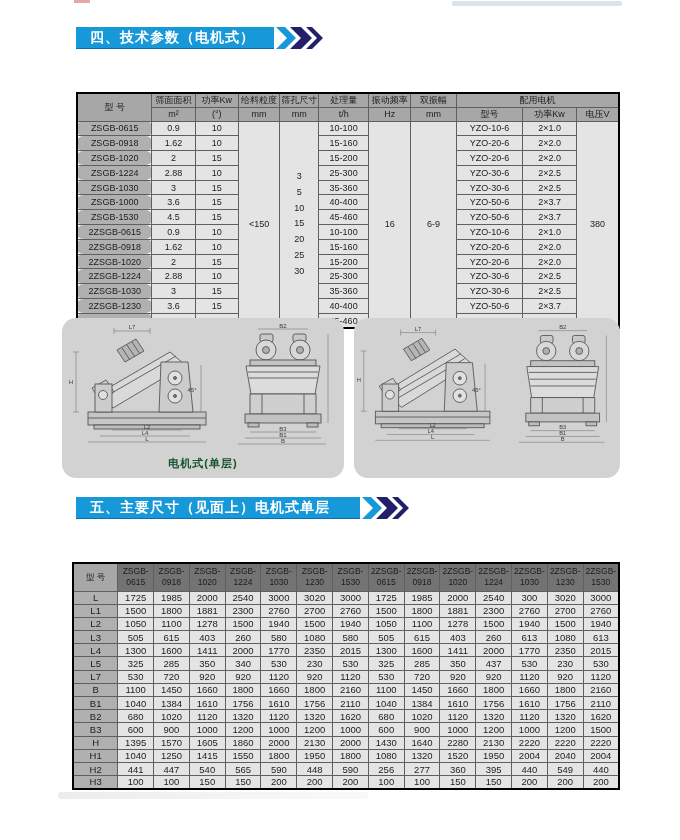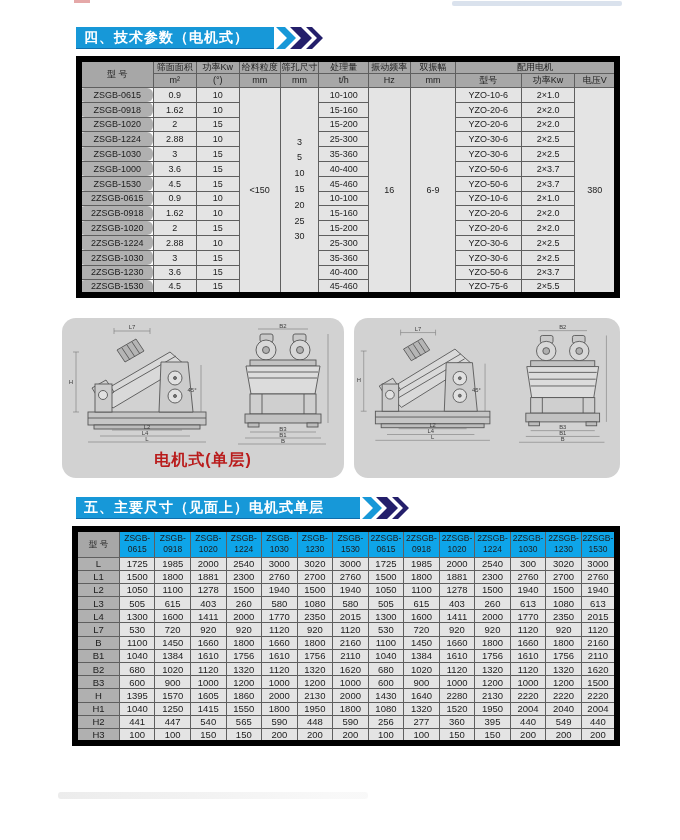--- a/index.html
+++ b/index.html
@@ -14,52 +14,52 @@
   .artifact-top-left { position:absolute; left:74px; top:0; width:16px; height:3px;
     background:#d06060; opacity:.55; }
   .artifact-top-right { position:absolute; left:452px; top:1px; width:170px; height:5px;
     background:#aebfd6; opacity:.45; border-radius:2px; }
   .artifact-bottom { position:absolute; left:58px; top:792px; width:310px; height:7px;
     background:linear-gradient(90deg,#d9d9d9,#f2f2f2 90%); opacity:.5; border-radius:3px; }
 
   
   .banner { position:absolute; height:22px; background:#1798d8;
     color:#fff; font-weight:bold; font-size:14px; letter-spacing:1px;
-    display:flex; align-items:center; padding:0 8px 0 8px; white-space:nowrap;
+    display:flex; align-items:center; padding:0 8px 0 14px; white-space:nowrap;
     overflow:visible; box-shadow: inset 0 -1px 0 rgba(0,30,90,.35); }
   .banner .chev { position:absolute; left:100%; top:0; margin-left:2px; }
   #banner4 { left:76px; top:27px; width:198px; }
   #banner5 { left:76px; top:497px; width:284px; }
   .banner .title { overflow:hidden; }
 
   
   table { border-collapse:collapse; table-layout:fixed; position:absolute;
-    border:6px solid #000000; }
+    border:2px solid #000000;margin-top:36px; }
   th,td { border:1px solid #5f5f5f; text-align:center; vertical-align:middle;
     color:#1c1c1c; overflow:hidden; padding:0; }
   #table1 { left:76px; top:56px; width:544px; }
   #table1 th { background:#a7a7a7; font-weight:normal; font-size:9px; height:14px; line-height:11px; }
   #table1 td { background:#e4e4e4; font-size:9px; height:14.8px; }
   #table1 td.model { background:#b0b0b0;border-radius:6px; }
   .stack { white-space:pre-line; line-height:15.8px; }
 
   #table2 { left:72px; top:526px; width:548px; }
-  #table2 th { background:#0ea5e9; font-weight:normal; font-size:8.5px; line-height:11px; height:28px; }
+  #table2 th { background:#737373; font-weight:normal; font-size:8.5px; line-height:11px; height:28px; }
   #table2 th.stack2 { white-space:pre-line; }
   #table2 td { background:#e4e4e4; font-size:9.5px; height:13.2px; }
   #table2 td.rowlabel { background:#b0b0b0; }
   #table2 th.corner { background:#a7a7a7; }
 
   
   .panel { position:absolute; top:318px; height:160px; background:#d2d2d2; border-radius:14px; }
   #panel-single { left:62px; width:282px; }
   #panel-double { left:354px; width:266px; }
   .panel svg.drawing { position:absolute; top:4px; left:0; }
   .caption { position:absolute; bottom:7px; width:100%; text-align:center;
-    font-size:16px; font-weight:bold; color:#b91c1c; letter-spacing:1px; }
+    font-size:11px; font-weight:bold; color:#14532d; letter-spacing:1px; }
   svg text { font-size:6px; fill:#3d3d3d; font-weight:normal; }
 </style>
 </head>
 <body>
 
 <div class="page">
 
   <div class="artifact-top-left"></div>
   <div class="artifact-top-right"></div>
   <div class="artifact-bottom"></div>
@@ -511,20 +511,37 @@
           <td>2015</td>
           <td>1300</td>
           <td>1600</td>
           <td>1411</td>
           <td>2000</td>
           <td>1770</td>
           <td>2350</td>
           <td>2015</td>
         </tr>
         <tr>
+          <td class="rowlabel">L5</td>
+          <td>325</td>
+          <td>285</td>
+          <td>350</td>
+          <td>340</td>
+          <td>530</td>
+          <td>230</td>
+          <td>530</td>
+          <td>325</td>
+          <td>285</td>
+          <td>350</td>
+          <td>437</td>
+          <td>530</td>
+          <td>230</td>
+          <td>530</td>
+        </tr>
+        <tr>
           <td class="rowlabel">L7</td>
           <td>530</td>
           <td>720</td>
           <td>920</td>
           <td>920</td>
           <td>1120</td>
           <td>920</td>
           <td>1120</td>
           <td>530</td>
           <td>720</td>

